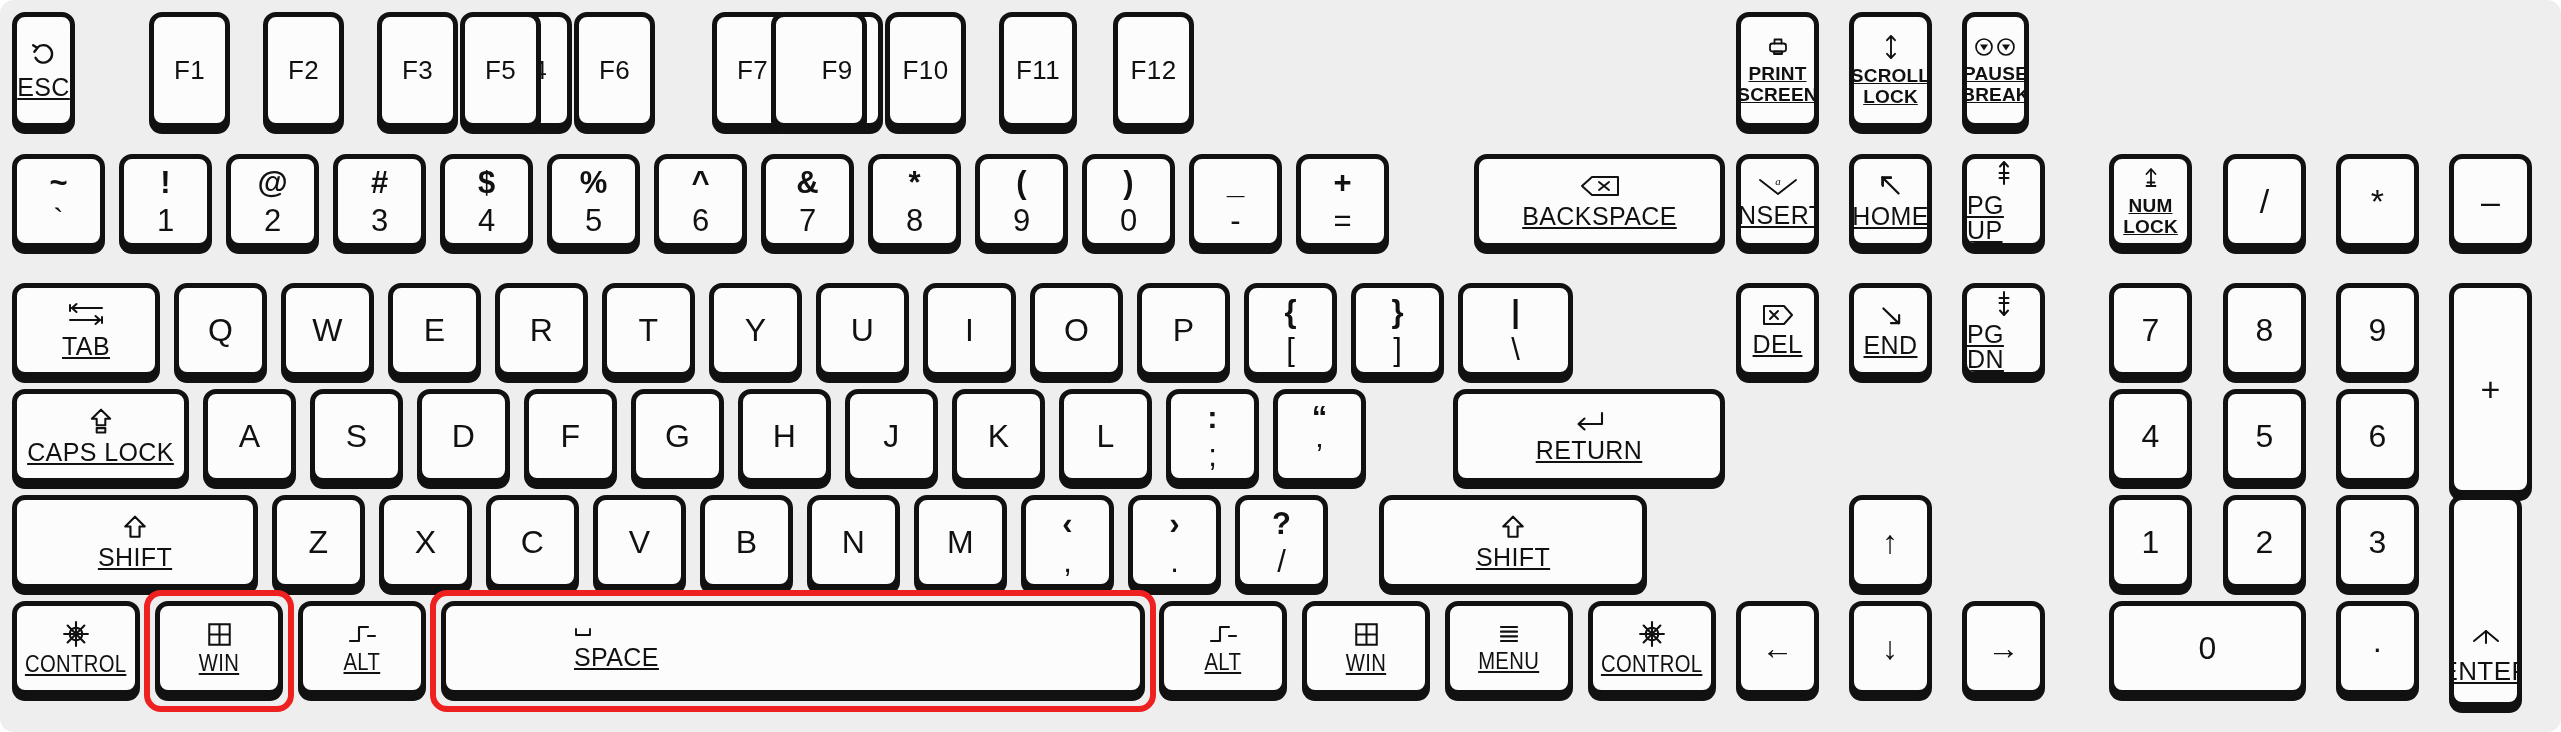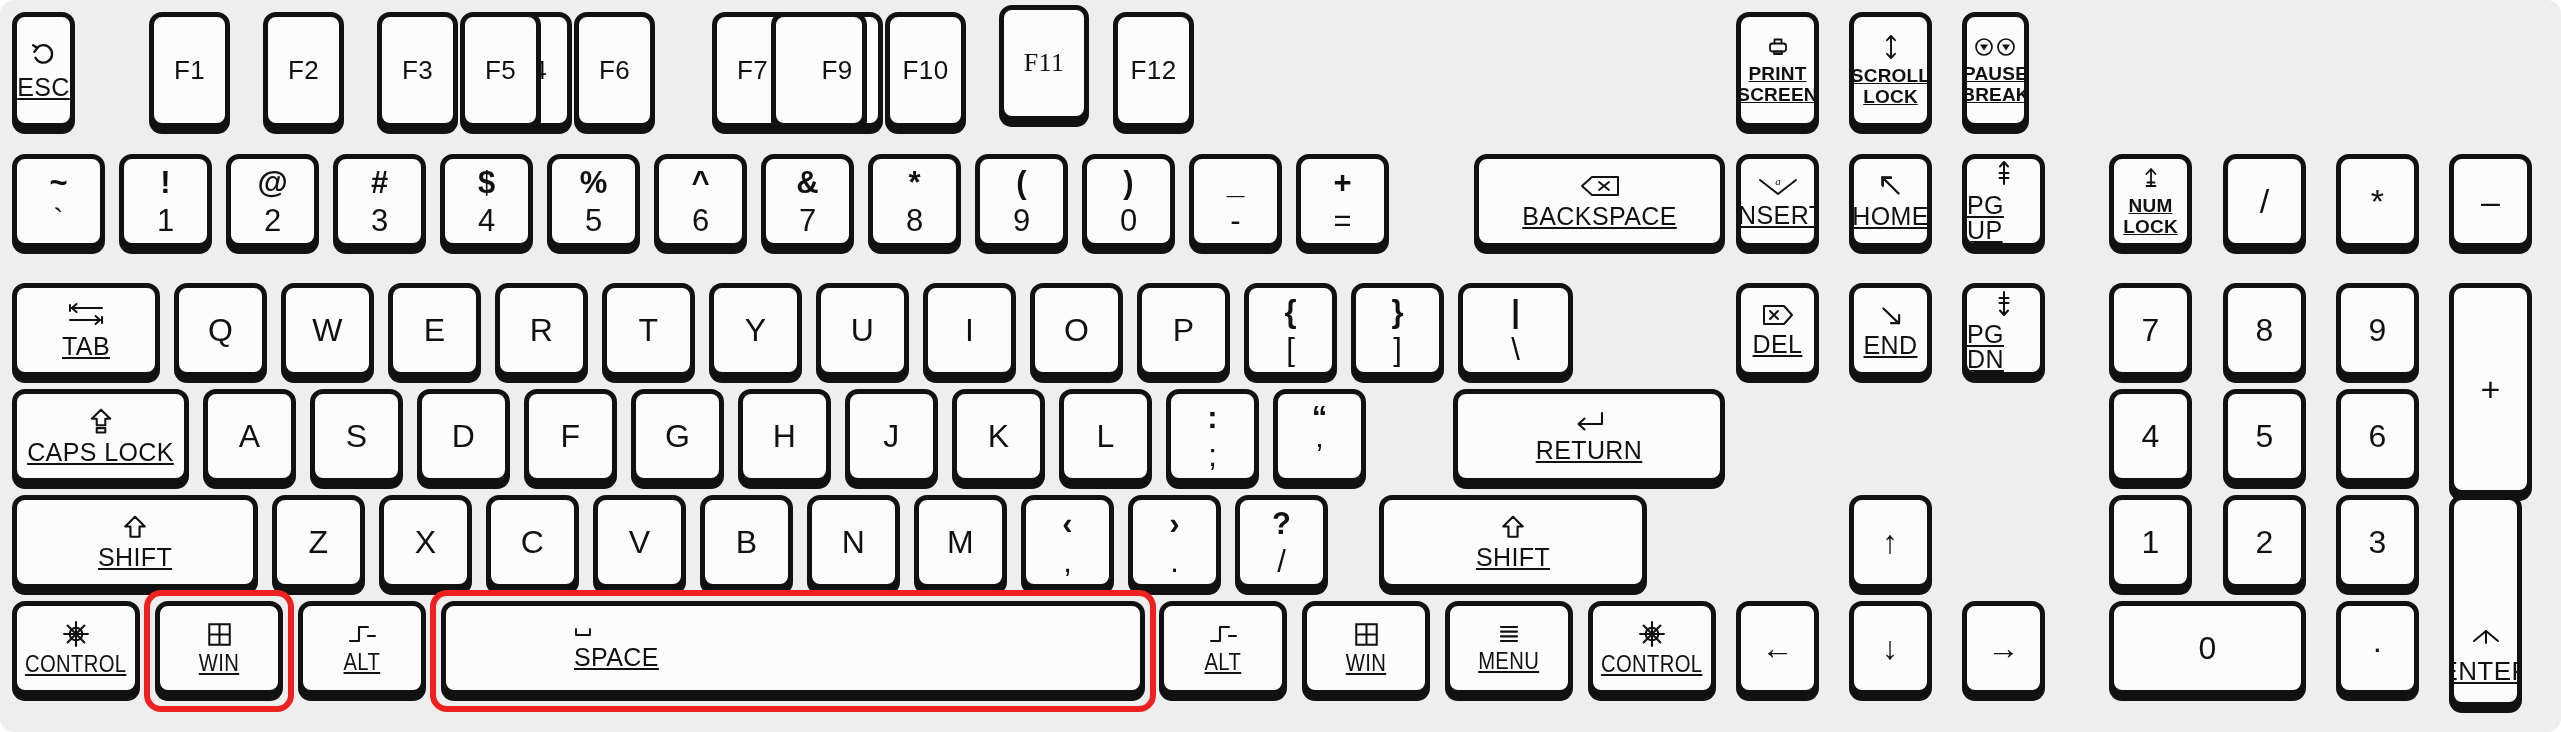--- a/index.html
+++ b/index.html
@@ -99,21 +99,21 @@
     </div>
     <div class="key" style="left: 802px; top: 12px; width: 81px; height: 116px;">
       <span class="lbl">F8</span>
     </div>
     <div class="key" style="left: 771px; top: 12px; width: 96px; height: 116px; padding-left: 36px;">
       <span class="lbl">F9</span>
     </div>
     <div class="key" style="left: 885px; top: 12px; width: 81px; height: 116px;">
       <span class="lbl">F10</span>
     </div>
-    <div class="key" style="left: 999px; top: 5px; width: 90px; height: 116px; font-family: Liberation Serif, serif;">
+    <div class="key" style="left: 999px; top: 12px; width: 78px; height: 116px;">
       <span class="lbl">F11</span>
     </div>
     <div class="key" style="left: 1113px; top: 12px; width: 81px; height: 116px;">
       <span class="lbl">F12</span>
     </div>
     <div class="key iconword tiny iconword tiny" style="left: 1736px; top: 12px; width: 83px; height: 116px;">
       <span class="ico">
         <svg width="26" height="24" viewBox="0 0 24 24" fill="none" stroke="#111" stroke-width="1.8" stroke-linecap="round" stroke-linejoin="round">
           <path d="M8.5 8.5 L8.5 4.5 L15.5 4.5 L15.5 8.5"></path>
           <rect x="4" y="8.5" width="16" height="8" rx="2.4"></rect>

